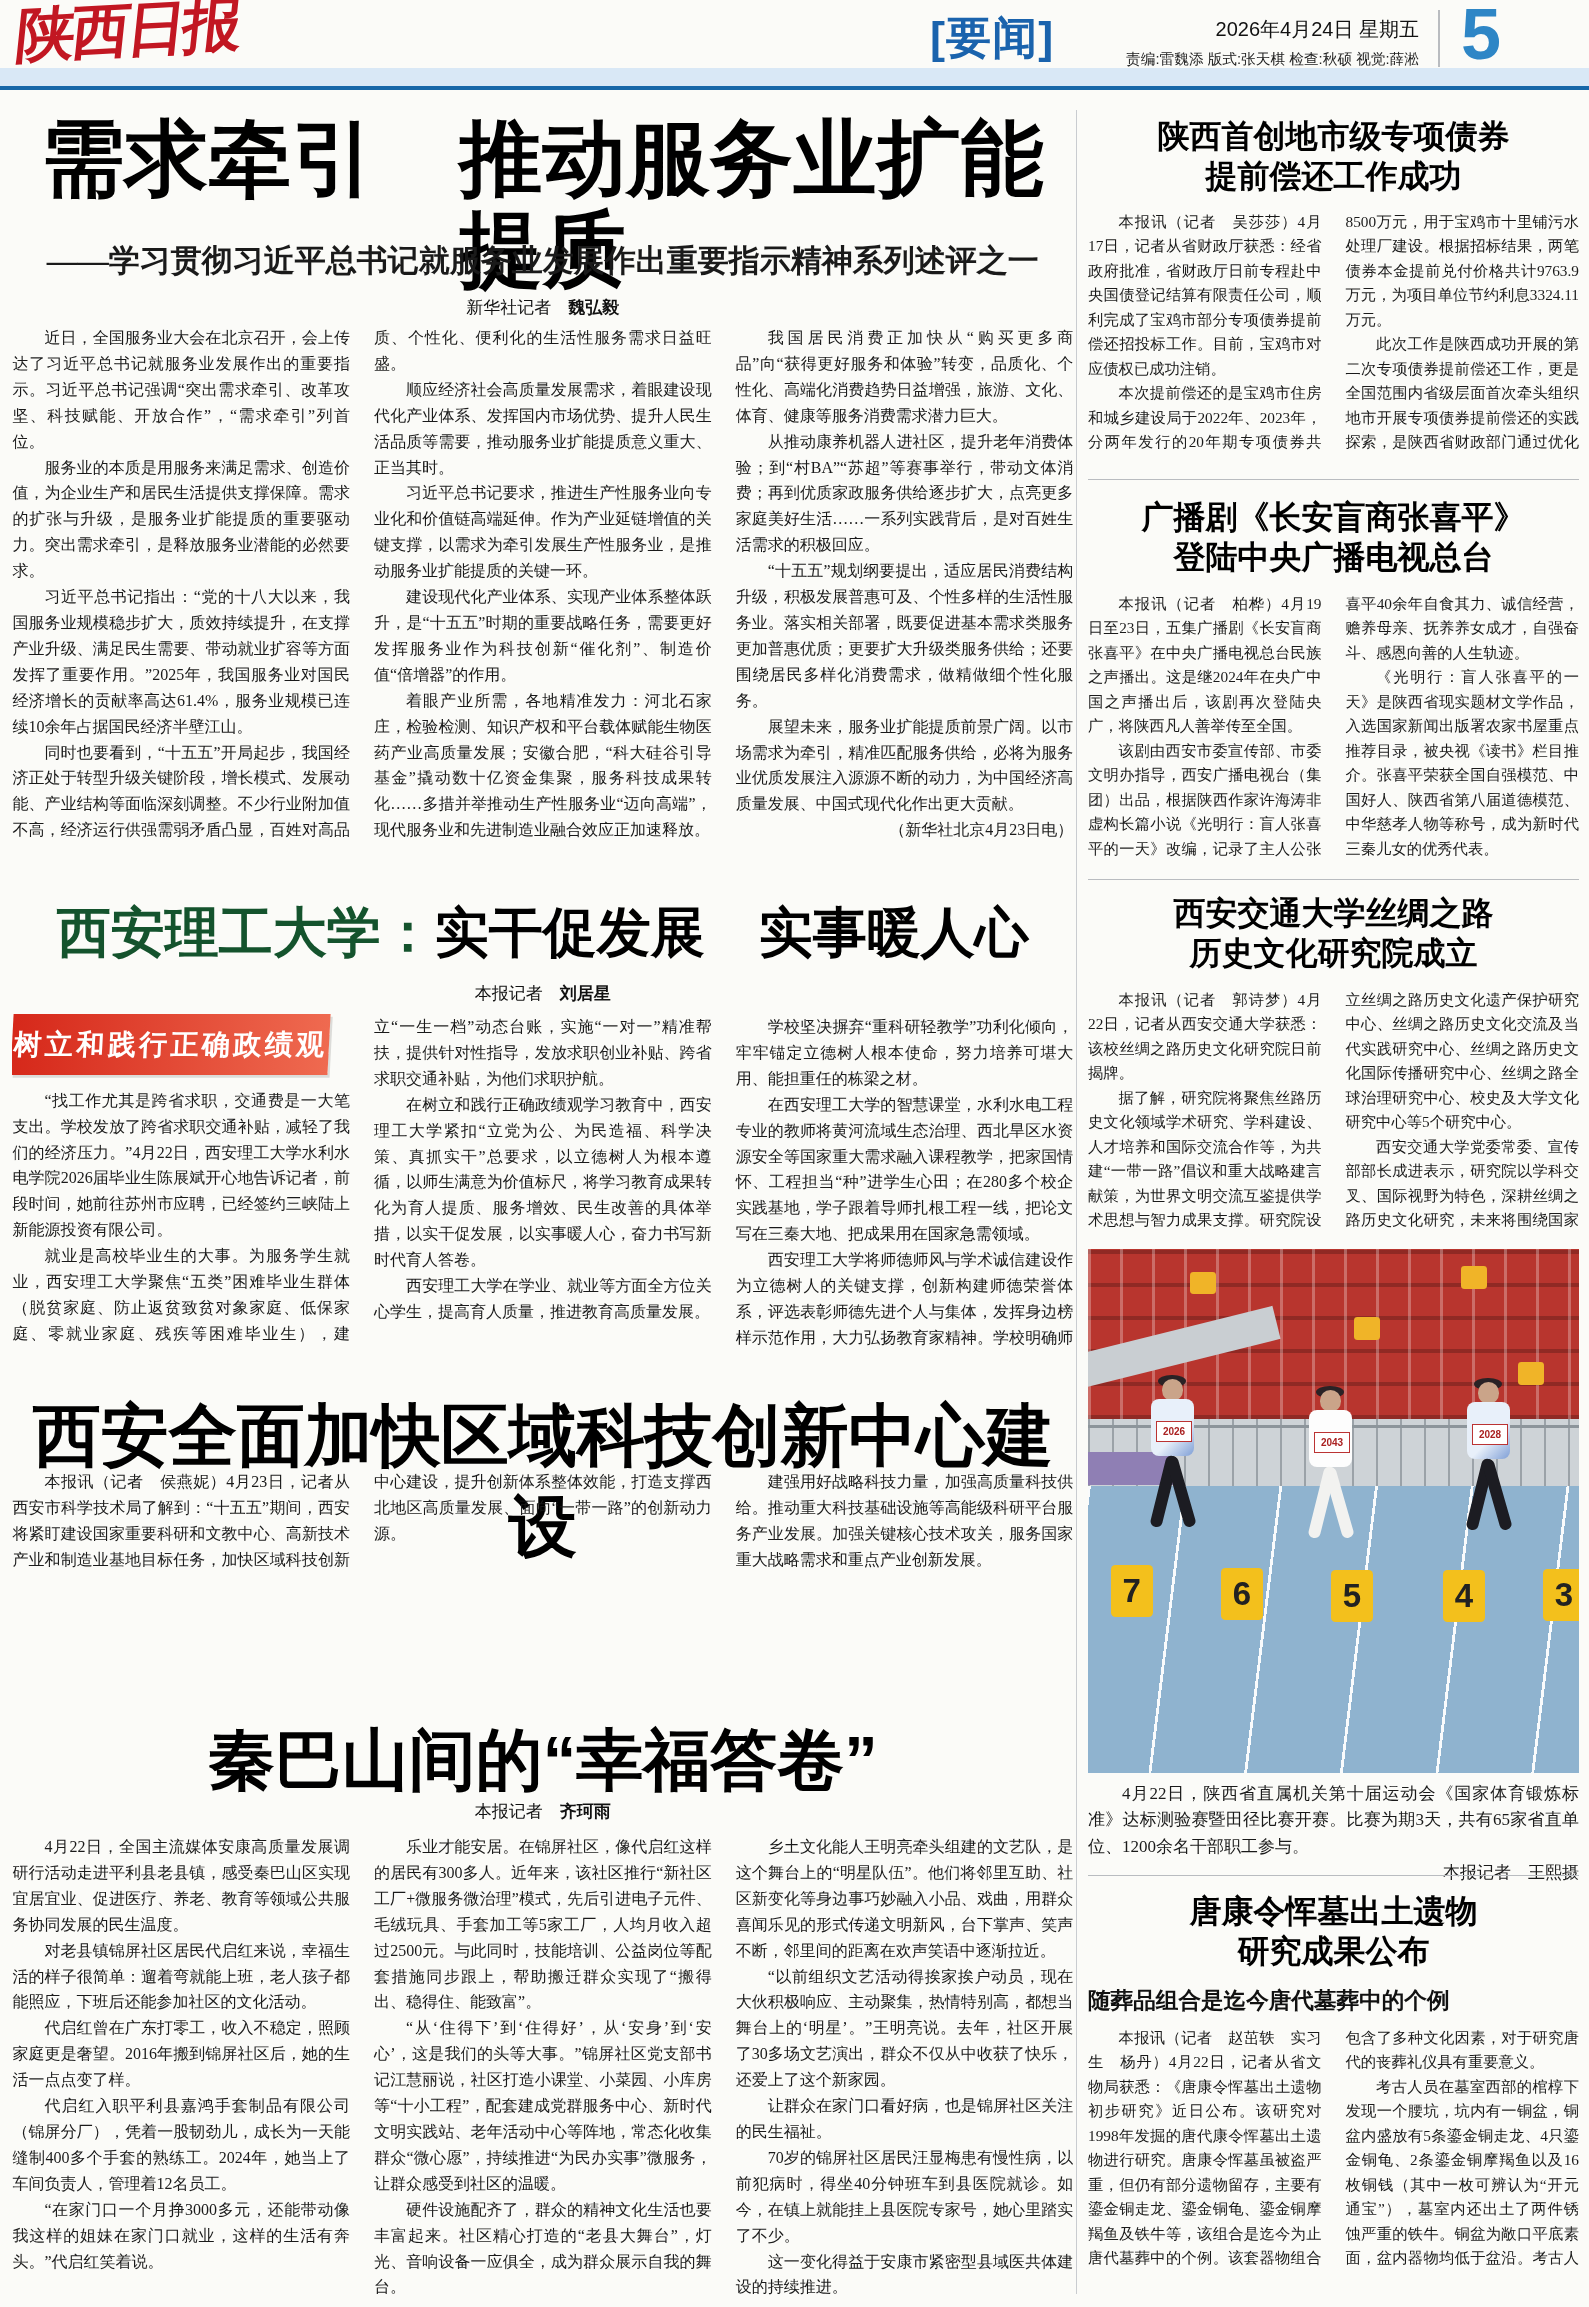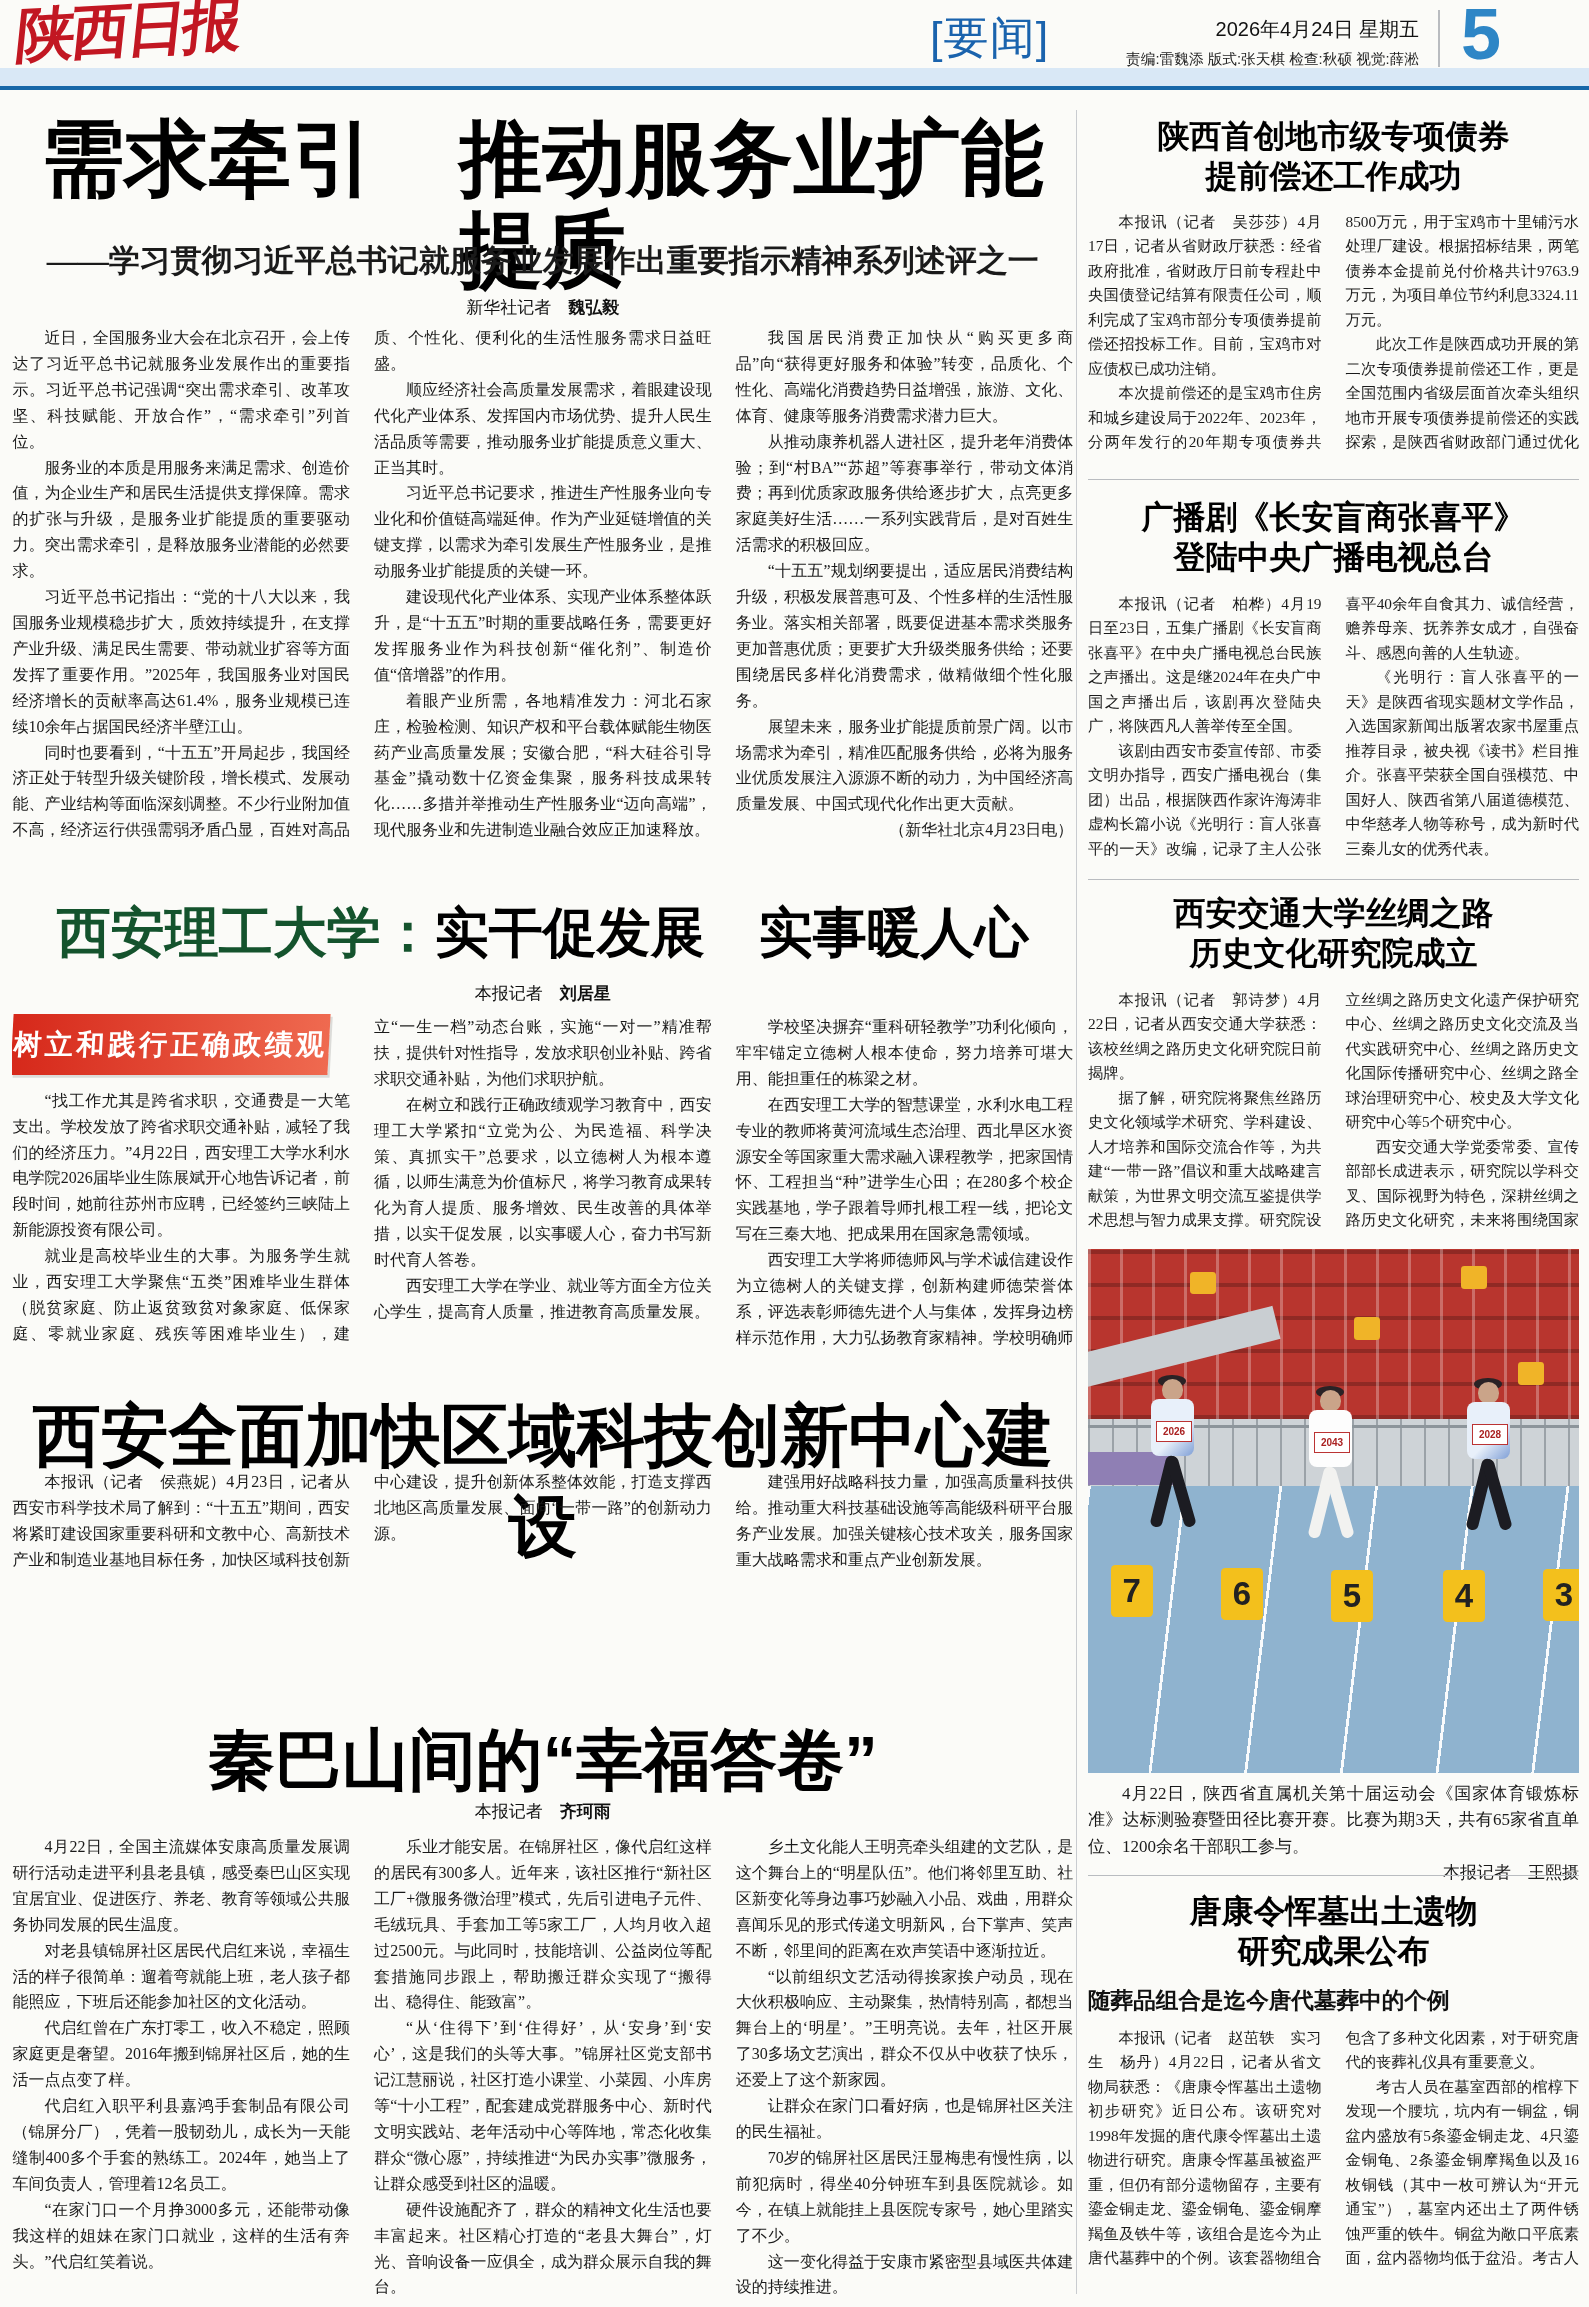--- a/index.html
+++ b/index.html
@@ -10,21 +10,21 @@
     overflow:hidden;
   }
   .abs{position:absolute;}
   
   #logo{
     left:16px;top:0px;font-size:59px;font-weight:900;color:#c21722;
     transform:rotate(-3deg) skewX(-9deg);letter-spacing:-3.4px;line-height:1.05;
     font-family:"Liberation Serif",serif;
   }
   #section-tag{
-    left:930px;top:8px;font-size:45px;font-weight:400;color:#1a63ad;
+    left:930px;top:8px;font-size:45px;font-weight:700;color:#1a63ad;
     font-family:"Liberation Sans","DejaVu Sans",sans-serif;letter-spacing:1.1px;
   }
   #date-line{left:1125px;top:16px;width:294px;text-align:right;font-size:20px;color:#111;
     font-family:"Liberation Sans",sans-serif;}
   #credits-line{left:1125px;top:50px;width:294px;text-align:right;font-size:14.7px;color:#222;
     font-family:"Liberation Sans",sans-serif;}
   #head-divider{left:1438px;top:10.2px;width:1.7px;height:57px;background:#b9bcc0;}
   #page-number{left:1461px;top:-6.8px;font-size:72px;font-weight:900;color:#2e86c6;
     font-family:"Liberation Sans","DejaVu Sans",sans-serif;}
   #band-light{left:0;top:68px;width:1590px;height:17.5px;background:#d9e8f6;}

